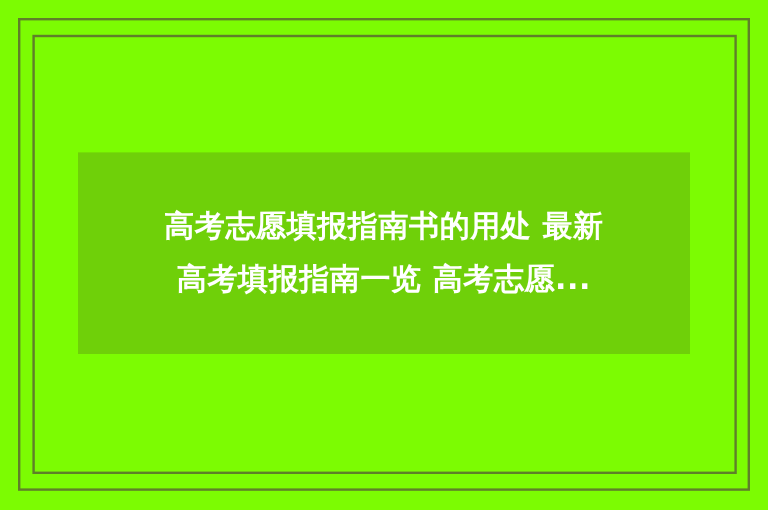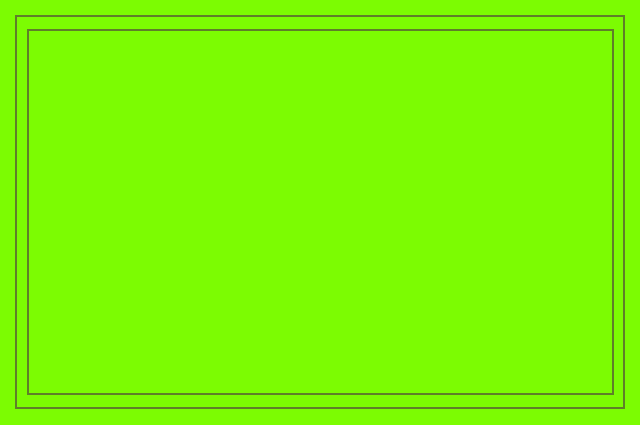--- a/index.html
+++ b/index.html
@@ -75,14 +75,21 @@
 </style>
 </head>
 <body>
 
 <div id="placeholder-canvas">
 
   <div class="frame frame-outer"></div>
 
   <div class="frame frame-inner"></div>
 
+  <div id="text-panel">
+
+    <span class="headline">高考志愿填报指南书的用处 最新</span>
+
+    <span class="headline">高考填报指南一览 高考志愿...</span>
+
+  </div>
 
 </div>
 
 </body></html>

